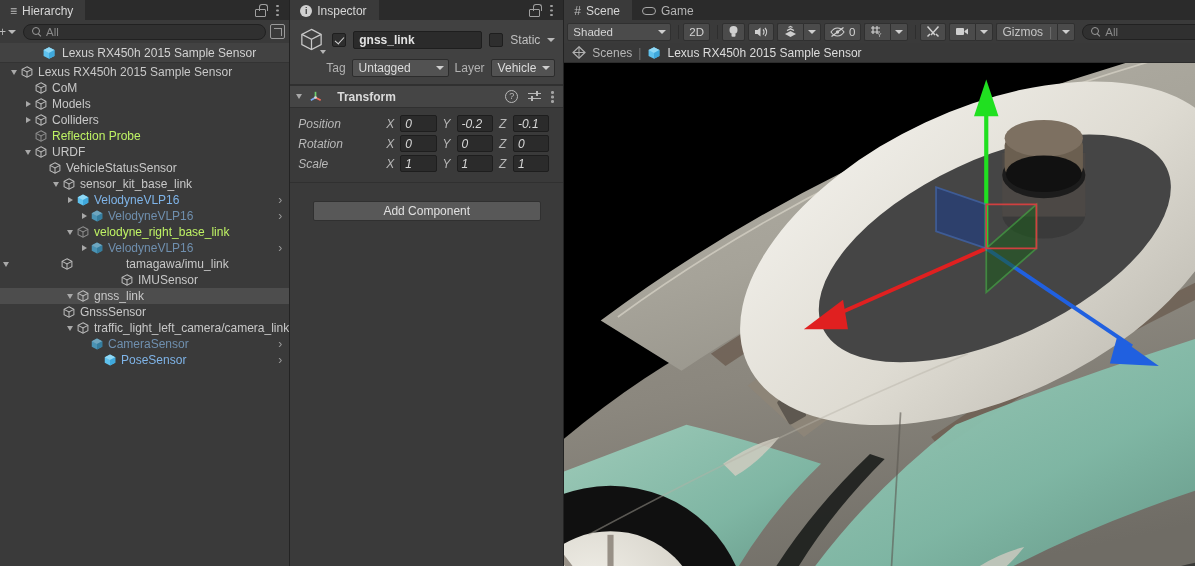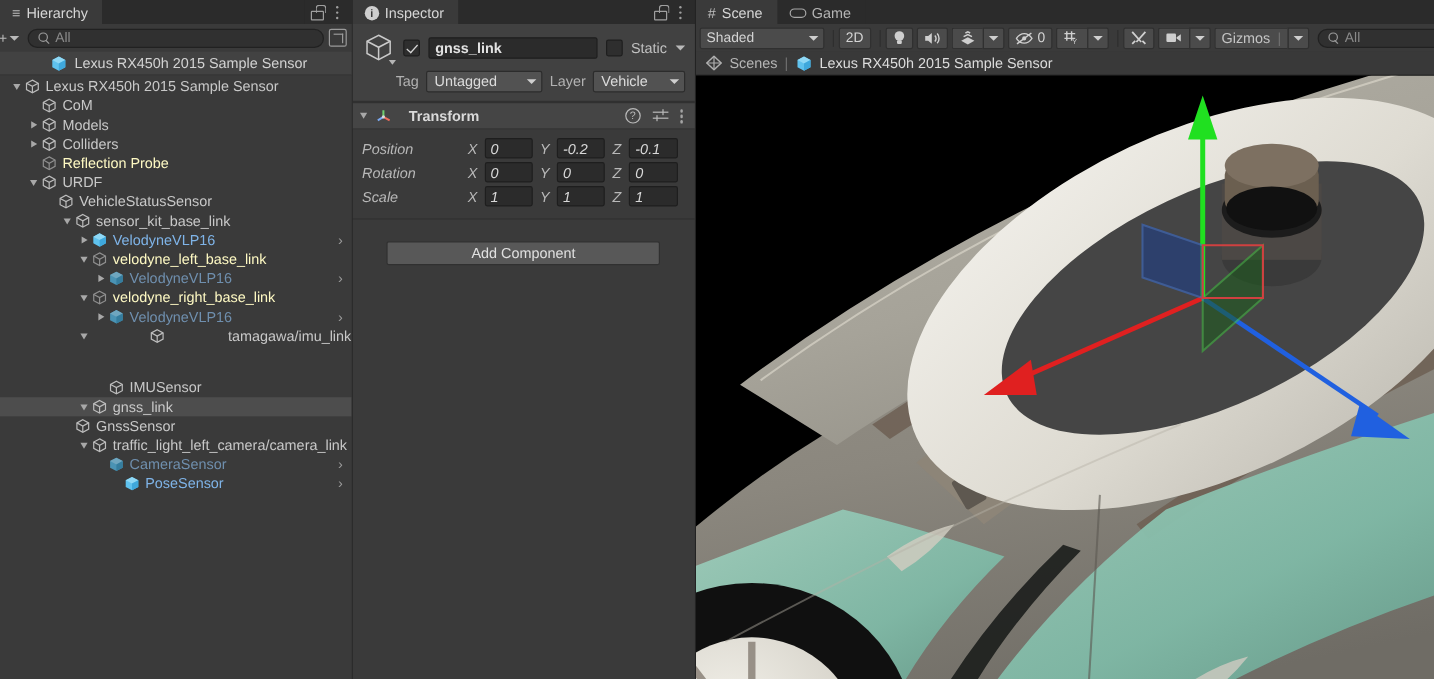--- a/index.html
+++ b/index.html
@@ -98,21 +98,21 @@
   .row .tw { width: 12px; flex: none; display: flex; align-items: center; justify-content: center; }
   .tri-r {
     width: 0; height: 0; border-top: 3.8px solid transparent; border-bottom: 3.8px solid transparent;
     border-left: 5px solid #a8a8a8;
   }
   .tri-d {
     width: 0; height: 0; border-left: 3.8px solid transparent; border-right: 3.8px solid transparent;
     border-top: 5px solid #a8a8a8;
   }
   .row .lbl { margin-left: 4px; }
-  .row.dim .lbl { color: #fef9c3; }
+  .row.dim .lbl { color: #bef264; }
   .row.prefab .lbl { color: #7fb4e8; }
   .row.prefabdim .lbl { color: #6f8fae; }
   .row .chev {
     position: absolute; right: 7px; color: #9a9a9a; font-size: 12px; line-height: 1;
   }
 
   
   .cube { width: 14px; height: 14px; flex: none; }
 
   
@@ -139,21 +139,21 @@
     flex: 1 1 auto; height: 18px; background: #2b2b2b; border: 1px solid #1e1e1e;
     border-radius: 2px; color: #e2e2e2; font-size: 12px; font-weight: bold;
     display: flex; align-items: center; padding: 0 5px;
   }
   .static-lbl { color: #c0c0c0; font-size: 12px; }
   .insp-r2 { display: flex; align-items: center; gap: 6px; margin-top: 6px; padding-left: 28px; }
   .fld-lbl { color: #b2b2b2; font-size: 12px; }
   .dropdown {
     height: 18px; background: #525252; border: 1px solid #2c2c2c; border-radius: 2px;
     display: flex; align-items: center; justify-content: space-between;
-    padding: 0 4px 0 6px; color: #dcdcdc; font-size: 12px; gap: 18px;
+    padding: 0 4px 0 6px; color: #dcdcdc; font-size: 12px; gap: 6px;
   }
   .dd-tag { width: 97px; }
   .dd-layer { flex: 1 1 auto; min-width: 0; }
   .dd-caret {
     width: 0; height: 0; border-left: 4px solid transparent; border-right: 4px solid transparent;
     border-top: 4.5px solid #cfcfcf; flex: none;
   }
   .dd-caret.plain { border-top-color: #b9b9b9; }
 
   .comp-head {
@@ -377,88 +377,75 @@
           <span style="display: flex; align-items: center;">
             <svg class="cube" viewBox="0 0 16 16">
               <path d="M8 1.6 14 4.8 14 11.2 8 14.4 2 11.2 2 4.8z" fill="#5fc2ee"></path>
               <path d="M8 1.6 14 4.8 8 8 2 4.8z" fill="#8fd8f5"></path>
               <path d="M8 8 14 4.8 14 11.2 8 14.4z" fill="#3fa8dc"></path>
             </svg>
           </span>
           <span class="lbl">VelodyneVLP16</span>
           <span class="chev">›</span>
         </div>
+        <div class="row prefabdim" style="padding-left: 78px;">
+          <span class="tw">
+            <span class="tri-r"></span>
+          </span>
+          <span style="display: flex; align-items: center;">
+            <svg class="cube" viewBox="0 0 16 16">
+              <path d="M8 1.6 14 4.8 14 11.2 8 14.4 2 11.2 2 4.8z" fill="#4a93b4"></path>
+              <path d="M8 1.6 14 4.8 8 8 2 4.8z" fill="#6fa6bf"></path>
+              <path d="M8 8 14 4.8 14 11.2 8 14.4z" fill="#357d9e"></path>
+            </svg>
+          </span>
+          <span class="lbl">VelodyneVLP16</span>
+          <span class="chev">›</span>
+        </div>
         <div class="row dim" style="padding-left: 64px;">
           <span class="tw">
             <span class="tri-d"></span>
           </span>
           <span style="display: flex; align-items: center;">
             <svg class="cube" viewBox="0 0 16 16">
               <path d="M8 2 13.6 5 13.6 11 8 14 2.4 11 2.4 5z" fill="none" stroke="#8e8e8e" stroke-width="1.15"></path>
               <path d="M2.4 5 8 8 13.6 5" fill="none" stroke="#8e8e8e" stroke-width="1.15"></path>
               <path d="M8 8 8 14" fill="none" stroke="#8e8e8e" stroke-width="1.15"></path>
             </svg>
           </span>
-          <span class="lbl">velodyne_left_base_link</span>
+          <span class="lbl">velodyne_right_base_link</span>
         </div>
         <div class="row prefabdim" style="padding-left: 78px;">
           <span class="tw">
             <span class="tri-r"></span>
           </span>
           <span style="display: flex; align-items: center;">
             <svg class="cube" viewBox="0 0 16 16">
               <path d="M8 1.6 14 4.8 14 11.2 8 14.4 2 11.2 2 4.8z" fill="#4a93b4"></path>
               <path d="M8 1.6 14 4.8 8 8 2 4.8z" fill="#6fa6bf"></path>
               <path d="M8 8 14 4.8 14 11.2 8 14.4z" fill="#357d9e"></path>
             </svg>
           </span>
           <span class="lbl">VelodyneVLP16</span>
           <span class="chev">›</span>
         </div>
-        <div class="row dim" style="padding-left: 64px;">
+        <div class="row" style=" gap: 48px;">
           <span class="tw">
             <span class="tri-d"></span>
           </span>
           <span style="display: flex; align-items: center;">
             <svg class="cube" viewBox="0 0 16 16">
-              <path d="M8 2 13.6 5 13.6 11 8 14 2.4 11 2.4 5z" fill="none" stroke="#8e8e8e" stroke-width="1.15"></path>
-              <path d="M2.4 5 8 8 13.6 5" fill="none" stroke="#8e8e8e" stroke-width="1.15"></path>
-              <path d="M8 8 8 14" fill="none" stroke="#8e8e8e" stroke-width="1.15"></path>
-            </svg>
-          </span>
-          <span class="lbl">velodyne_right_base_link</span>
-        </div>
-        <div class="row prefabdim" style="padding-left: 78px;">
-          <span class="tw">
-            <span class="tri-r"></span>
-          </span>
-          <span style="display: flex; align-items: center;">
-            <svg class="cube" viewBox="0 0 16 16">
-              <path d="M8 1.6 14 4.8 14 11.2 8 14.4 2 11.2 2 4.8z" fill="#4a93b4"></path>
-              <path d="M8 1.6 14 4.8 8 8 2 4.8z" fill="#6fa6bf"></path>
-              <path d="M8 8 14 4.8 14 11.2 8 14.4z" fill="#357d9e"></path>
-            </svg>
-          </span>
-          <span class="lbl">VelodyneVLP16</span>
-          <span class="chev">›</span>
-        </div>
-        <div class="row" style="padding-left: 64px; gap: 48px;">
-          <span class="tw">
-            <span class="tri-d"></span>
-          </span>
-          <span style="display: flex; align-items: center;">
-            <svg class="cube" viewBox="0 0 16 16">
               <path d="M8 2 13.6 5 13.6 11 8 14 2.4 11 2.4 5z" fill="none" stroke="#bcbcbc" stroke-width="1.15"></path>
               <path d="M2.4 5 8 8 13.6 5" fill="none" stroke="#bcbcbc" stroke-width="1.15"></path>
               <path d="M8 8 8 14" fill="none" stroke="#bcbcbc" stroke-width="1.15"></path>
             </svg>
           </span>
           <span class="lbl">tamagawa/imu_link</span>
         </div>
-        <div class="row" style="padding-left: 78px; margin-top: 27px;">
+        <div class="row" style="padding-left: 108px;">
           <span class="tw"></span>
           <span style="display: flex; align-items: center;">
             <svg class="cube" viewBox="0 0 16 16">
               <path d="M8 2 13.6 5 13.6 11 8 14 2.4 11 2.4 5z" fill="none" stroke="#bcbcbc" stroke-width="1.15"></path>
               <path d="M2.4 5 8 8 13.6 5" fill="none" stroke="#bcbcbc" stroke-width="1.15"></path>
               <path d="M8 8 8 14" fill="none" stroke="#bcbcbc" stroke-width="1.15"></path>
             </svg>
           </span>
           <span class="lbl">IMUSensor</span>
         </div>

